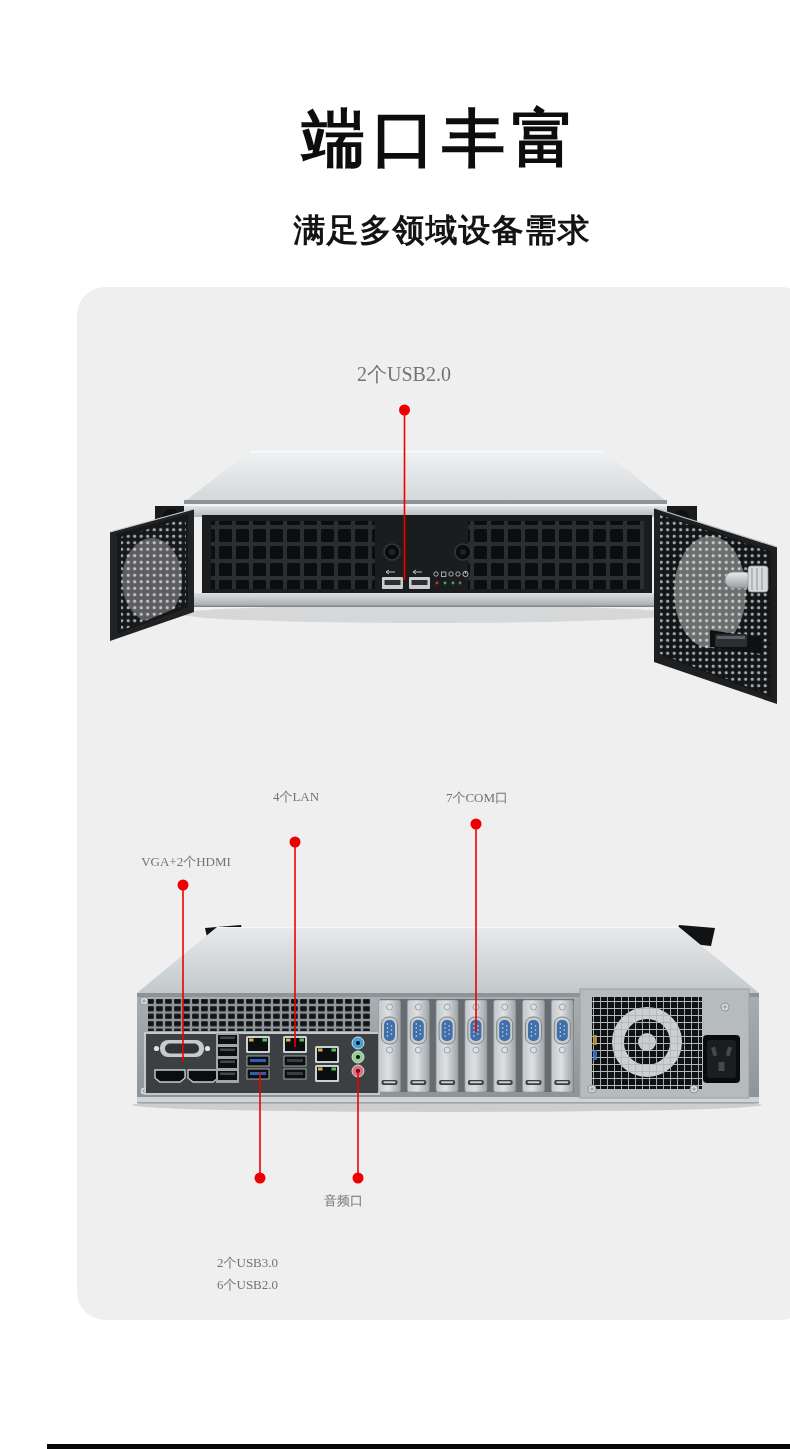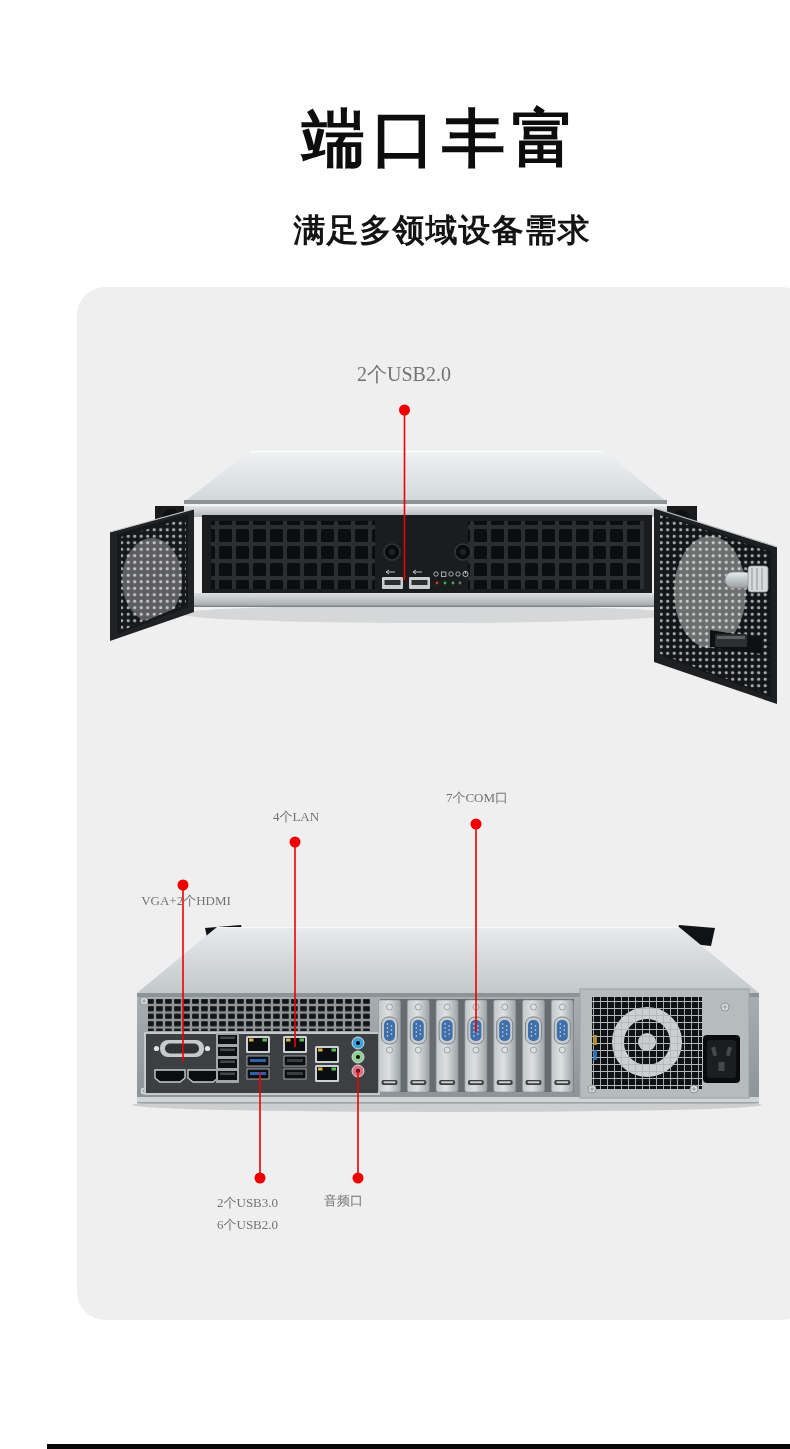--- a/index.html
+++ b/index.html
@@ -9,23 +9,23 @@
         background:#efefef;border-radius:28px;z-index:0;}
   #art{position:absolute;left:0;top:0;z-index:1;}
   .txt{position:absolute;z-index:2;color:#737373;white-space:nowrap;}
   #hero-title{left:0;top:96px;width:790px;text-align:center;font-size:63px;
               font-weight:900;letter-spacing:7px;color:#0d0d0d;}
   #hero-subtitle{left:0;top:209px;width:790px;text-align:center;font-size:32px;
                  font-weight:600;letter-spacing:1px;color:#141414;}
   .callout{font-size:13px;}
   #lbl-front-usb{left:357px;top:361px;transform:translateX(-50%);font-size:20px;}
   #lbl-com{left:430px;top:789px;transform:translateX(-50%);}
-  #lbl-lan{left:249px;top:808px;transform:translateX(-50%);}
-  #lbl-vga{left:139px;top:892px;transform:translateX(-50%);}
-  #lbl-usb-rear{left:170px;top:1192px;line-height:22px;}
+  #lbl-lan{left:249px;top:788px;transform:translateX(-50%);}
+  #lbl-vga{left:139px;top:853px;transform:translateX(-50%);}
+  #lbl-usb-rear{left:170px;top:1252px;line-height:22px;}
   #lbl-audio{left:277px;top:1192px;}
   #bottom-bar{position:absolute;left:0;top:1444px;width:790px;height:5px;
               background:#060606;z-index:3;}
 </style>
 </head>
 <body>
 
 <div id="page">
 
   <div id="hero-title" class="txt">端口丰富</div>

